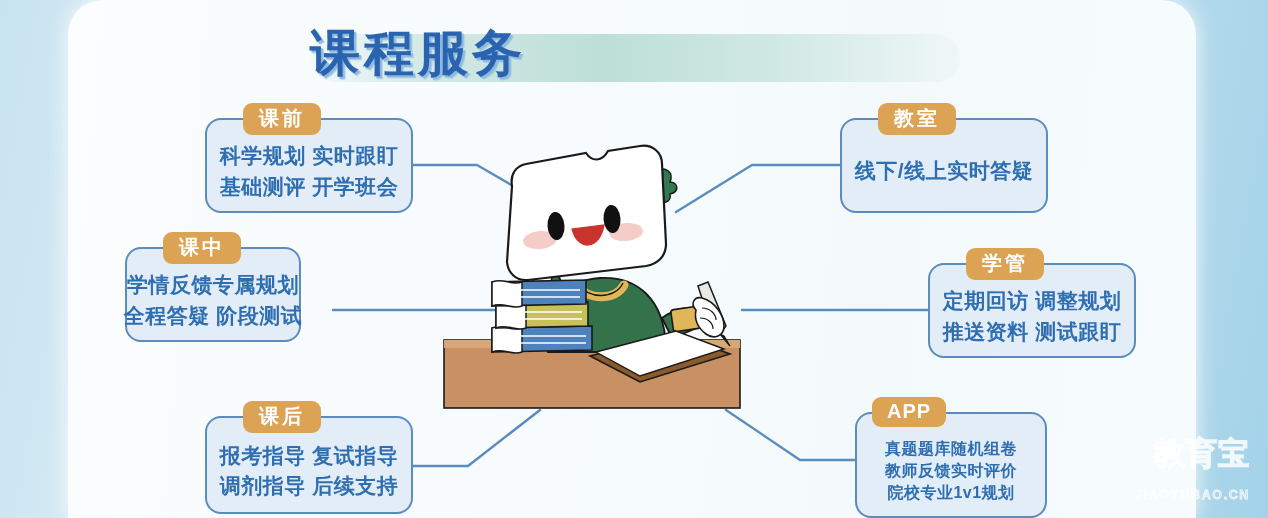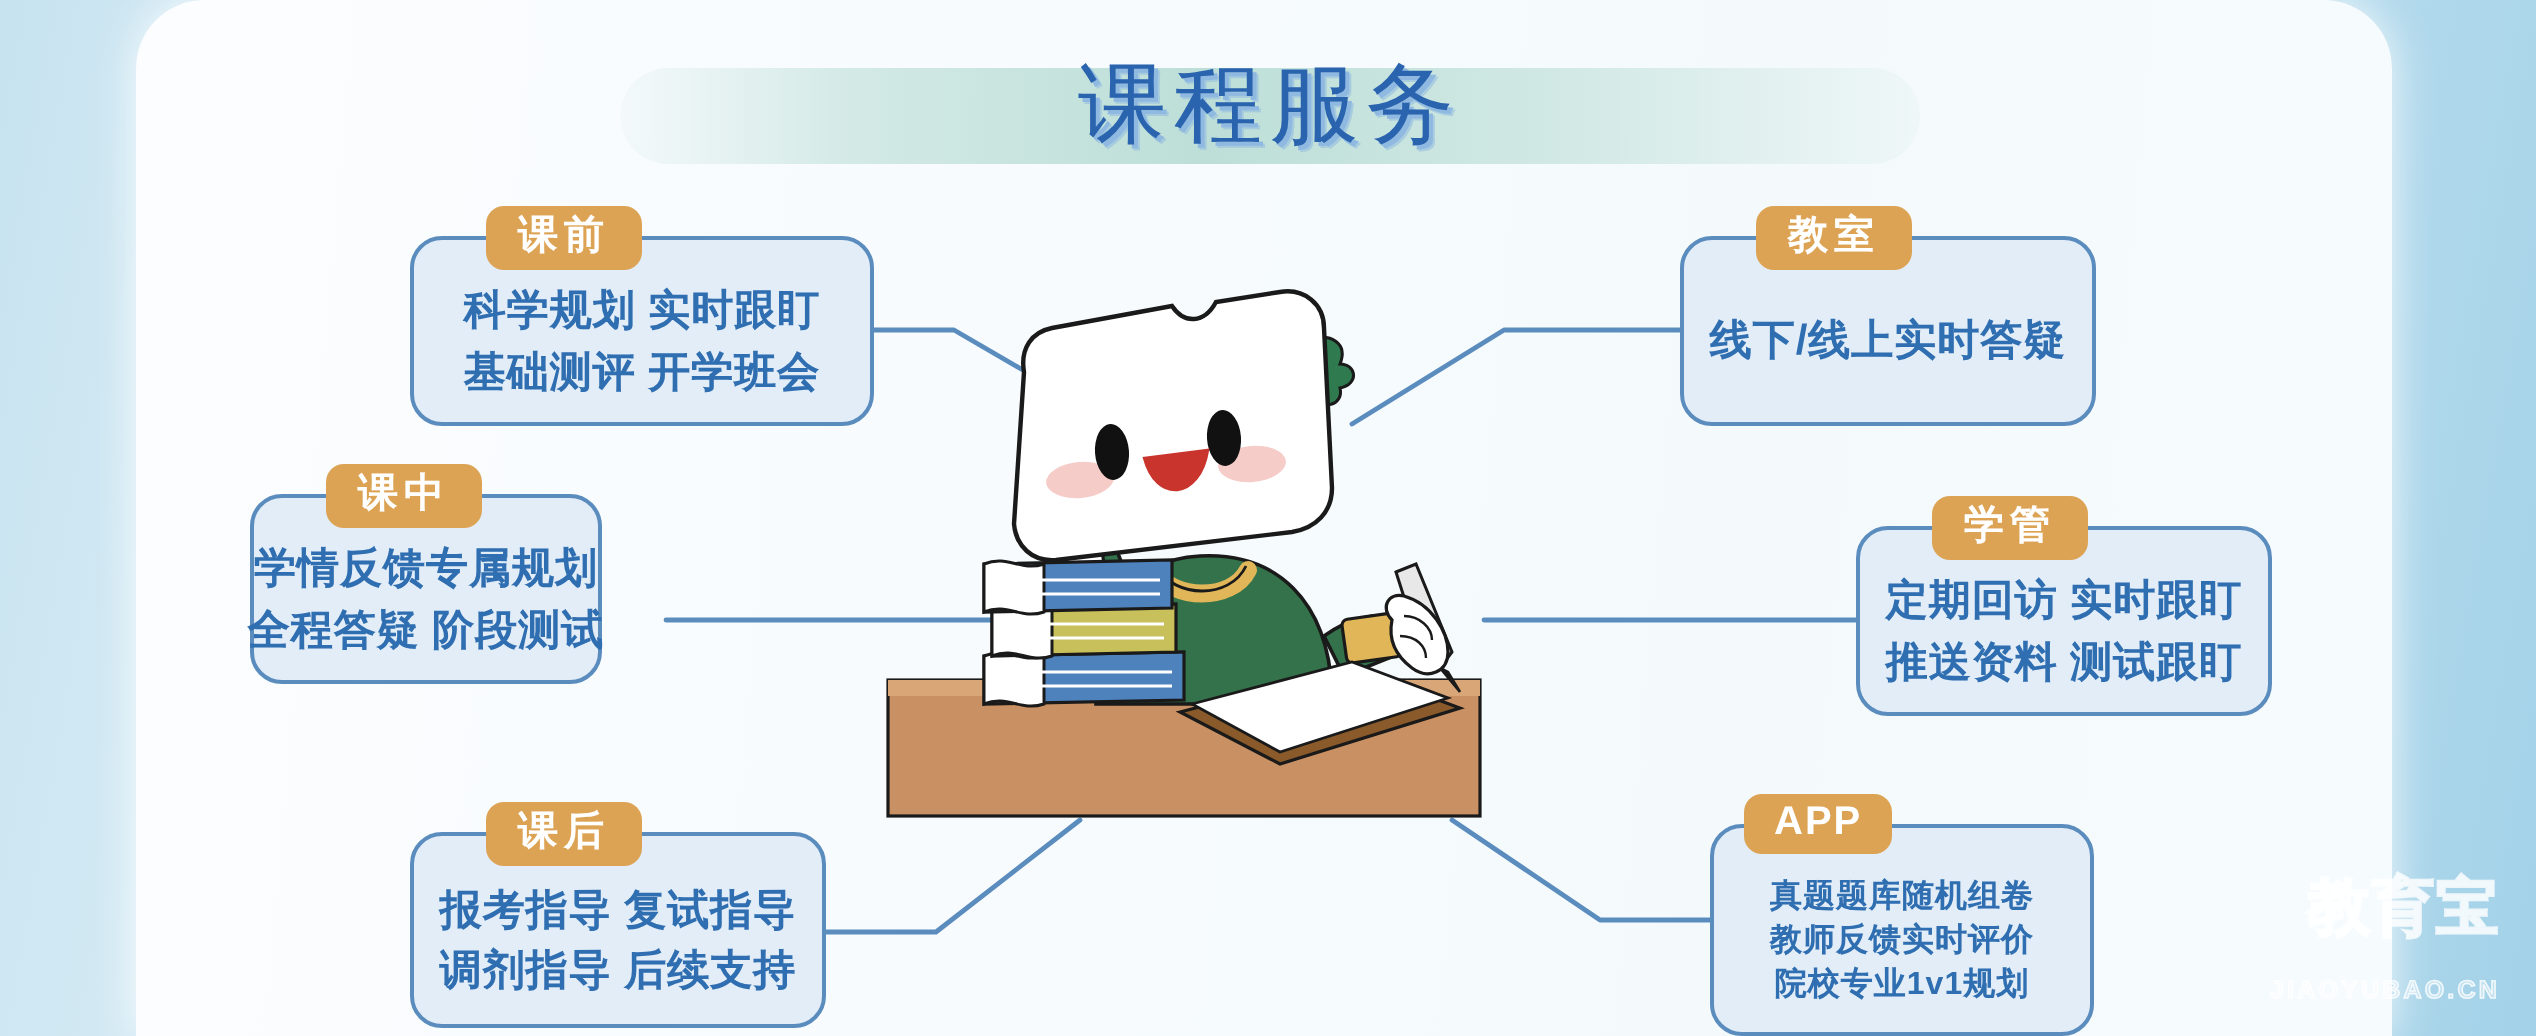--- a/index.html
+++ b/index.html
@@ -22,22 +22,22 @@
 
   
   .title-wrap{ position:absolute; left:310px; top:22px; width:650px; height:60px; }
   .title-bar{
     position:absolute; left:0; top:12px; width:650px; height:48px;
     border-radius:24px;
     background:linear-gradient(90deg, rgba(213,234,230,0.15) 0%, rgba(198,227,221,0.75) 18%, rgba(186,221,214,0.95) 45%, rgba(200,228,222,0.8) 72%, rgba(222,238,234,0.25) 100%);
   }
   .title-text{
     position:absolute; left:0; top:0; width:650px; height:62px;
-    text-align:center; line-height:62px;
-    font-size:44px; font-weight:normal; color:#2a63ae;
+    text-align:left; line-height:62px;
+    font-size:50px; font-weight:bold; color:#2a63ae;
     letter-spacing:4px;
     text-shadow:2px 2px 0 #8fb9e0, 3px 3px 0 rgba(143,185,224,0.55);
   }
 
   
   #wires{ position:absolute; left:0; top:0; width:1268px; height:518px; }
 
   
   .card{
     position:absolute;
@@ -59,21 +59,21 @@
   .card .body{
     position:absolute; left:0; right:0; top:0; bottom:0;
     display:flex; flex-direction:column; justify-content:center; align-items:center;
     color:#2f6eb0; font-size:21px; font-weight:bold;
     letter-spacing:0.5px;
   }
   .card .body.pad-top{ padding-top:12px; }
   .card .body span{ display:block; line-height:1.45; white-space:nowrap; }
 
   
-  #card-pre    { left:205px; top:118px;  width:232px; height:95px; }
+  #card-pre    { left:205px; top:118px;  width:208px; height:95px; }
   #card-mid    { left:125px; top:247px;  width:176px; height:95px; }
   #card-post   { left:205px; top:416px;  width:208px; height:98px; }
   #card-class  { left:840px; top:118px;  width:208px; height:95px; }
   #card-manage { left:928px; top:263px;  width:208px; height:95px; }
   #card-app    { left:855px; top:412px;  width:192px; height:106px; }
 
   #card-app .badge{ left:15px; padding:3px 15px 4px; letter-spacing:1px; }
   #card-app .body{ font-size:16px; }
   #card-app .body span{ line-height:1.38; }
 
@@ -225,21 +225,21 @@
   <div class="card" id="card-class">
     <div class="badge">教室</div>
     <div class="body pad-top">
       <span>线下/线上实时答疑</span>
     </div>
   </div>
 
   <div class="card" id="card-manage">
     <div class="badge">学管</div>
     <div class="body pad-top">
-      <span>定期回访 实时跟盯</span>
+      <span>定期回访 调整规划</span>
       <span>推送资料 测试跟盯</span>
     </div>
   </div>
 
   <div class="card" id="card-app">
     <div class="badge">APP</div>
     <div class="body pad-top">
       <span>真题题库随机组卷</span>
       <span>教师反馈实时评价</span>
       <span>院校专业1v1规划</span>

